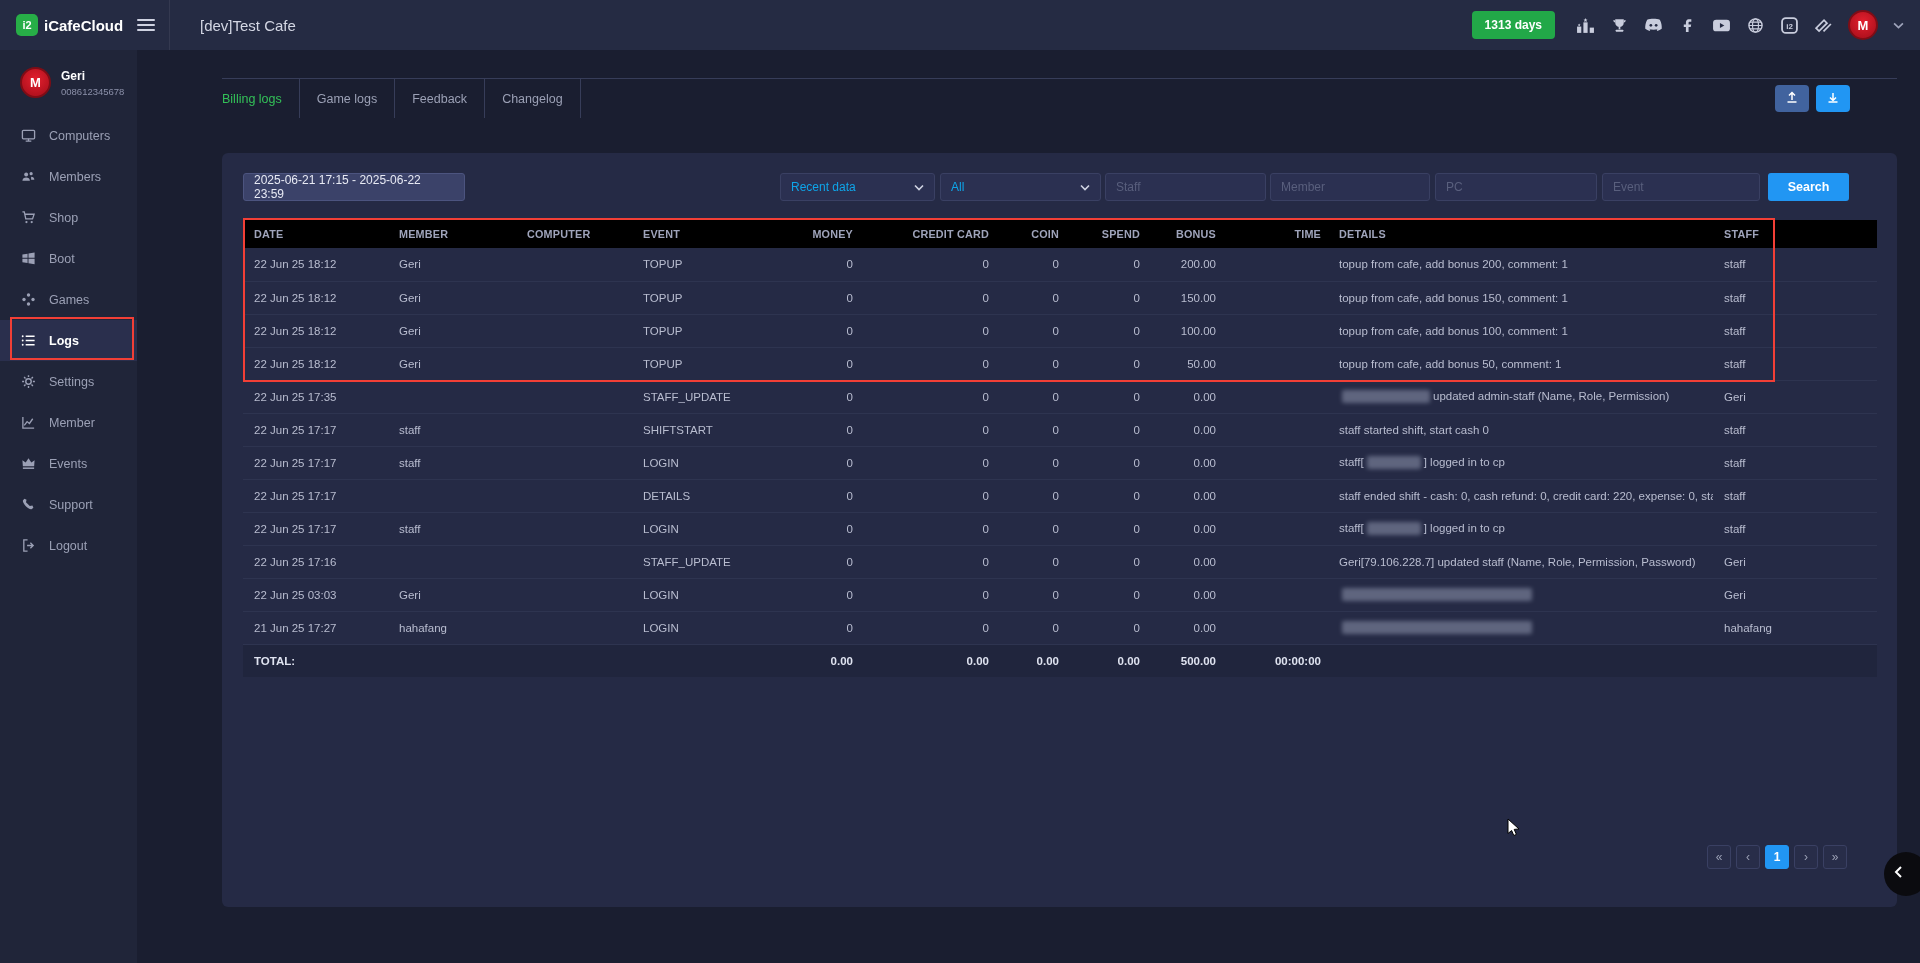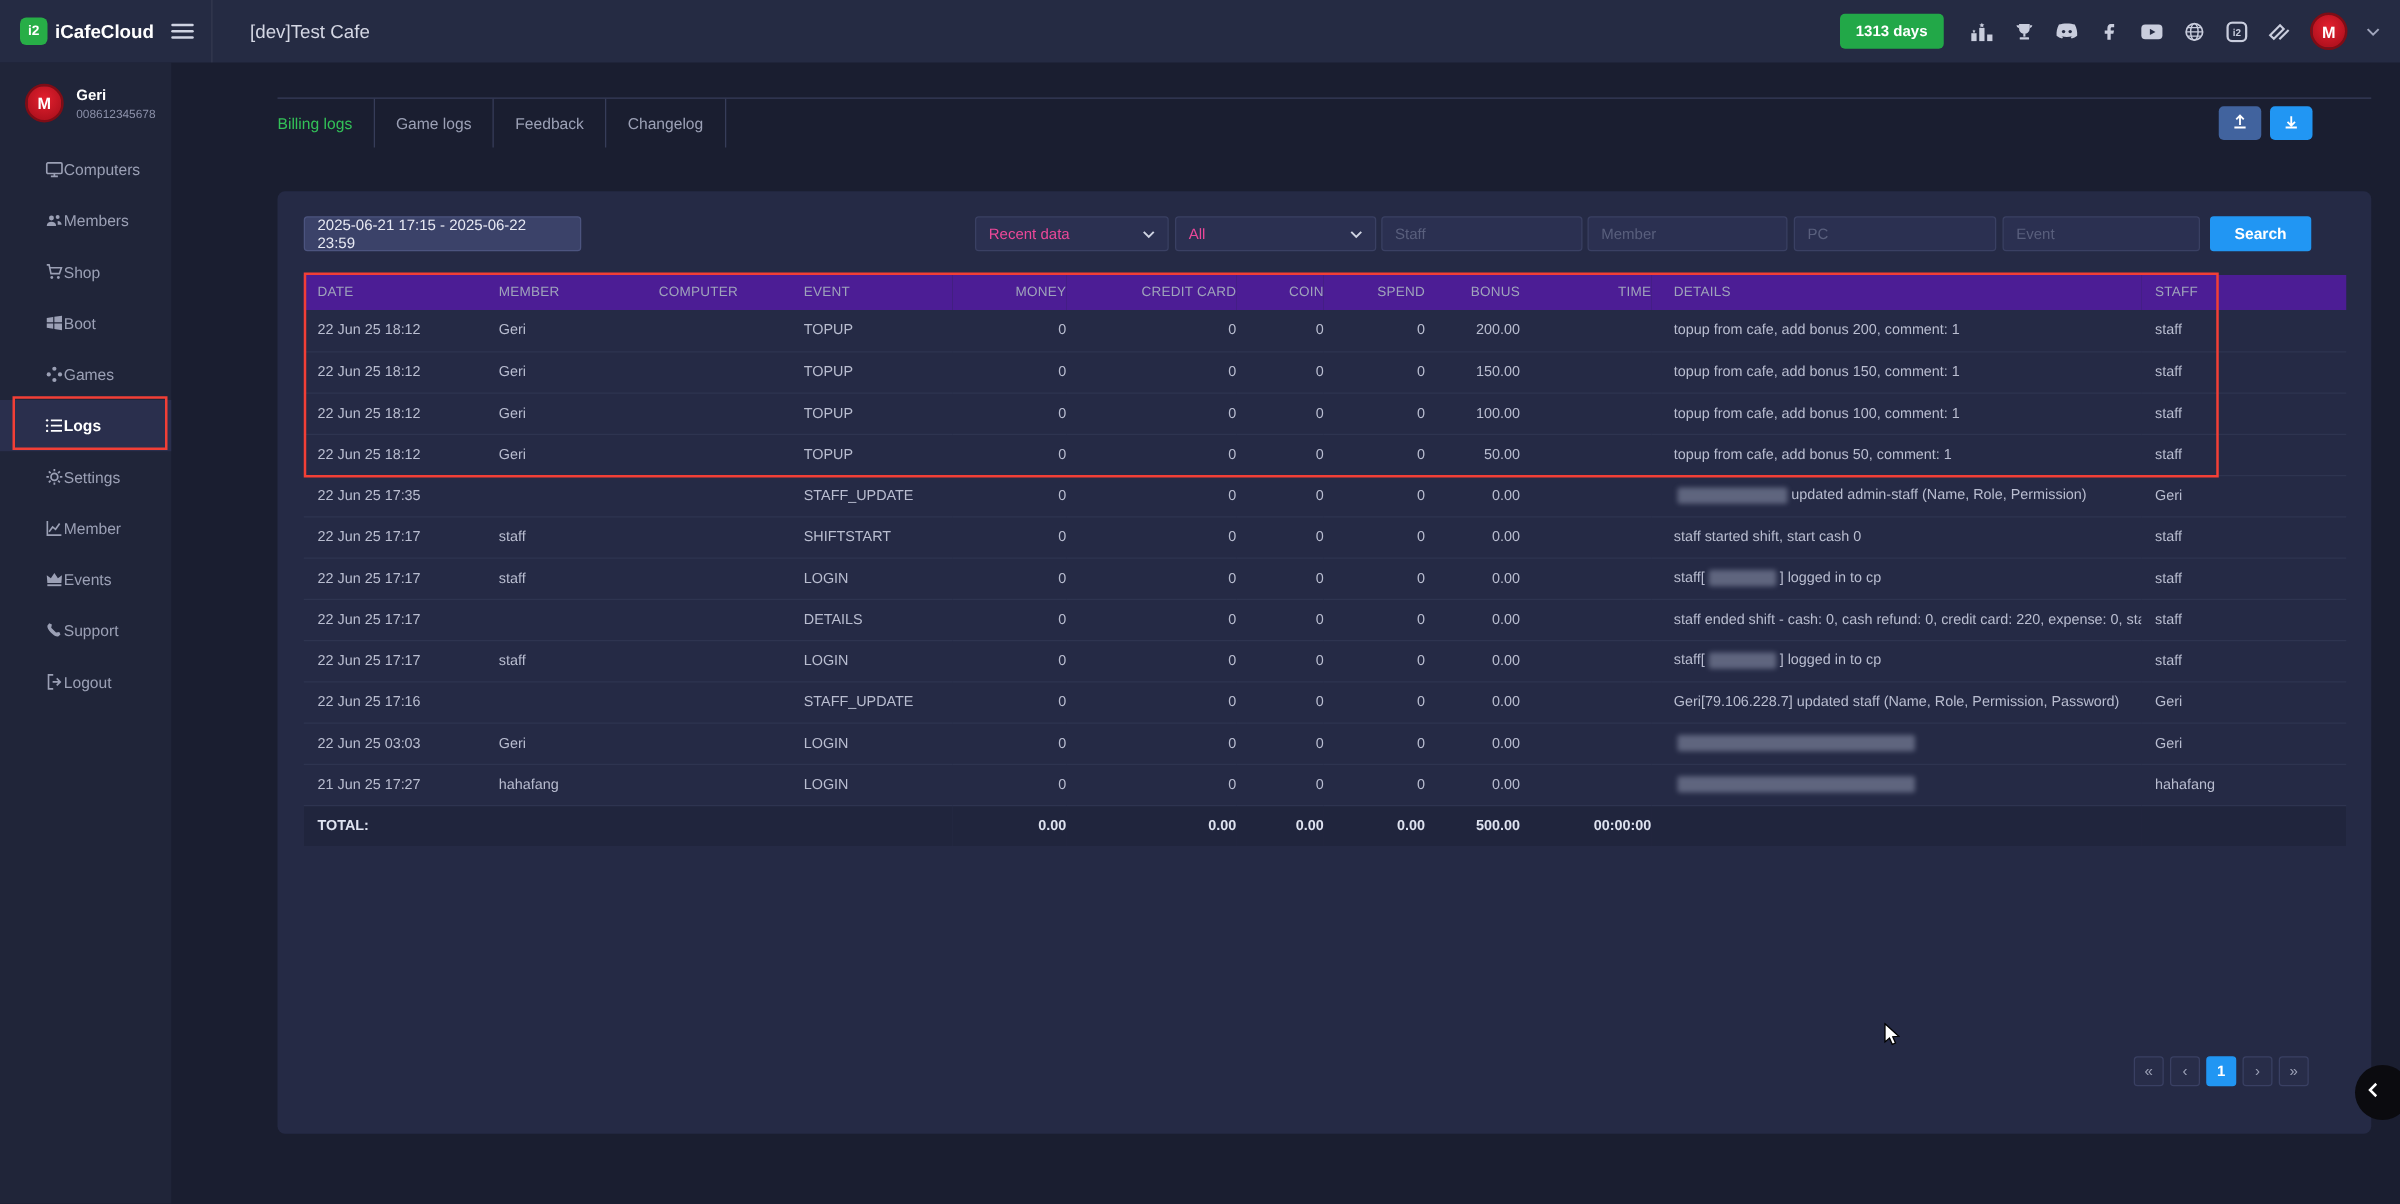--- a/index.html
+++ b/index.html
@@ -22,55 +22,55 @@
   .tb-icon { display:flex; align-items:center; cursor:pointer; }
   .tb-icon svg { width:19px; height:17px; }
   .avatar { width:30px; height:30px; border-radius:50%; background:radial-gradient(circle at 50% 38%, #e3202e 0%, #b5121f 72%); border:2px solid #7e0d16; color:#fff; font-weight:bold; display:flex; align-items:center; justify-content:center; font-size:13px; cursor:pointer; }
   .chev-down { color:#9fa4bb; display:flex; }
   
   .sidebar { position:absolute; left:0; top:50px; width:137px; bottom:0; background:#202539; z-index:4; }
   .user-block { height:65px; display:flex; align-items:center; gap:10px; padding-left:20px; }
   .user-avatar { width:31px; height:31px; font-size:13px; flex:0 0 auto; }
   .user-name { color:#fff; font-weight:bold; font-size:12px; }
   .user-phone { color:#8b90a9; font-size:9.5px; margin-top:3px; }
-  .side-item { height:41px; display:flex; align-items:center; padding-left:36px; color:#9ba0b5; font-size:12.5px; cursor:pointer; white-space:nowrap; }
+  .side-item { height:41px; display:flex; align-items:center; gap:13px; padding-left:21px; color:#9ba0b5; font-size:12.5px; cursor:pointer; white-space:nowrap; }
   .side-item .icon { display:flex; }
   .side-item svg { width:15px; height:15px; }
   .side-item.active { background:#2a2f4d; color:#fff; font-weight:bold; }
   
   .annotation-box { position:absolute; border:2px solid #f23f36; pointer-events:none; z-index:8; }
   .annotation-logs { left:10px; top:267px; width:124px; height:43px; }
   .annotation-table { left:243px; top:218px; width:1532px; height:164px; }
   
   .tabs-row { position:absolute; left:222px; top:78px; width:1675px; height:40px; border-top:1px solid #373d59; display:flex; align-items:stretch; z-index:2; }
   .tab { display:flex; align-items:center; padding:0 17px; font-size:12.5px; color:#9ba0b5; border-right:1px solid #373d59; cursor:pointer; }
   .tab:first-child { padding-left:0; }
   .tab.active { color:#33c158; }
   .tab-actions { margin-left:auto; margin-right:47px; display:flex; align-items:center; gap:7px; }
   .action-btn { width:34px; height:27px; border:none; border-radius:4px; display:flex; align-items:center; justify-content:center; cursor:pointer; }
   .action-btn.export { background:#41639e; }
   .action-btn.import { background:#2196f3; }
   
   .card { position:absolute; left:222px; top:153px; width:1675px; height:754px; background:#252a45; border-radius:6px; z-index:1; }
-  .input { position:absolute; top:20px; height:28px; background:#2b3051; border:1px solid #3a4063; border-radius:3px; color:#ec4899; font-size:12px; padding:0 10px; display:flex; align-items:center; font-family:"Liberation Sans",sans-serif; }
+  .input { position:absolute; top:20px; height:28px; background:#2b3051; border:1px solid #3a4063; border-radius:3px; color:#0ea5e9; font-size:12px; padding:0 10px; display:flex; align-items:center; font-family:"Liberation Sans",sans-serif; }
   input.input { display:block; line-height:26px; }
   input.input::placeholder { color:#595f7d; }
   .date-range { left:21px; width:222px; background:#3b4269; border-color:#4c547f; color:#e8eaf4; cursor:pointer; }
   .select { justify-content:space-between; cursor:pointer; }
   .select svg { width:10px; height:7px; color:#cfd3e2; flex:0 0 auto; }
   .sel-data { left:558px; width:155px; }
   .sel-event { left:718px; width:161px; }
   .in-staff { left:883px; width:161px; }
   .in-member { left:1048px; width:160px; }
   .in-pc { left:1213px; width:162px; }
   .in-event { left:1380px; width:158px; }
   .search-btn { position:absolute; left:1546px; top:20px; width:81px; height:28px; background:#2196f3; border:none; border-radius:3px; color:#fff; font-size:12.5px; font-weight:bold; cursor:pointer; font-family:"Liberation Sans",sans-serif; }
   
   .logs-table { position:absolute; left:21px; top:67px; width:1634px; border-collapse:collapse; table-layout:fixed; font-size:11.5px; color:#b9bdd0; }
-  .logs-table thead th { height:28px; background:#4c1d95; color:#9fa4bb; font-size:10.8px; font-weight:normal; text-align:left; padding:0 0 0 11px; letter-spacing:.2px; white-space:nowrap; }
+  .logs-table thead th { height:28px; background:#000000; color:#9fa4bb; font-size:10.8px; font-weight:bold; text-align:left; padding:0 0 0 11px; letter-spacing:.2px; white-space:nowrap; }
   .logs-table th.num { text-align:right; padding:0; }
   .logs-table th.details-col { padding-left:18px; }
   .logs-table td { height:33px; padding:0 0 0 11px; border-bottom:1px solid #2e3450; white-space:nowrap; overflow:hidden; }
   .logs-table td.num { text-align:right; padding:0; }
   .logs-table td.details-col { padding-left:18px; }
   .logs-table tr.total td { background:#20253d; font-weight:bold; color:#dfe3f0; border-bottom:none; }
   .blur-bar { display:inline-block; vertical-align:middle; height:13px; border-radius:2px; background:#99a0b8; opacity:.5; filter:blur(2px); margin:0 3px; }
   
   .pagination { position:absolute; left:1485px; top:692px; display:flex; gap:5px; }
   .page-btn { width:24px; height:24px; background:#282d49; border:1px solid #3a4063; border-radius:3px; color:#9ba0b5; font-size:12px; display:flex; align-items:center; justify-content:center; cursor:pointer; }

